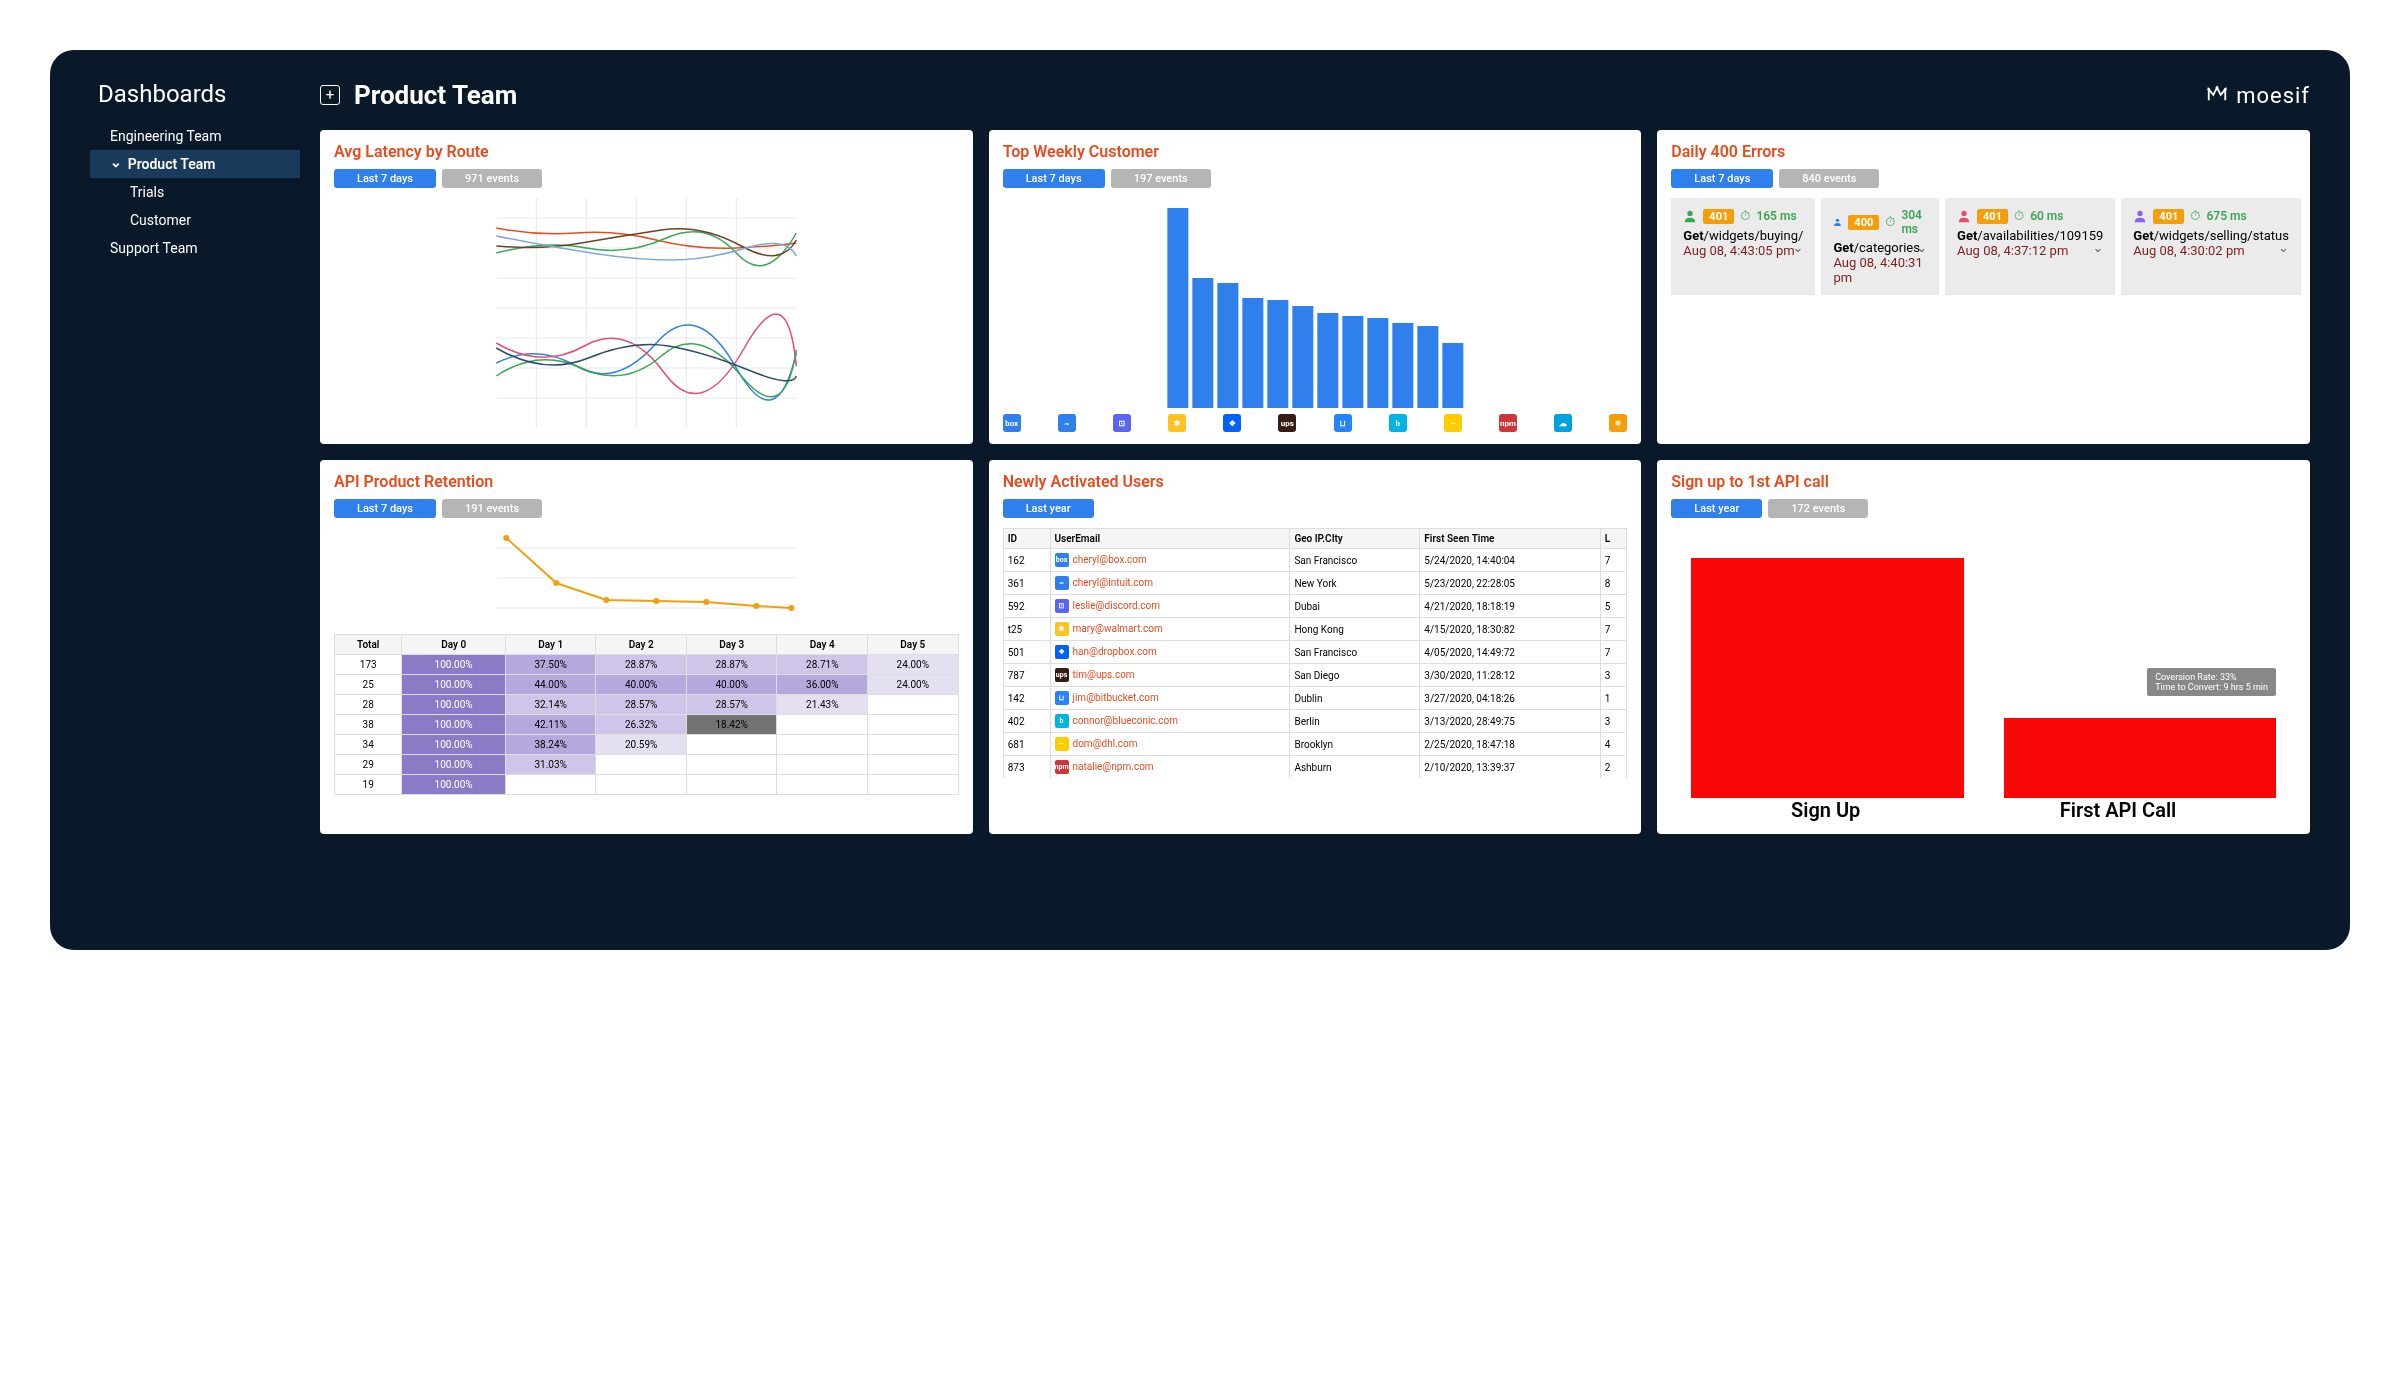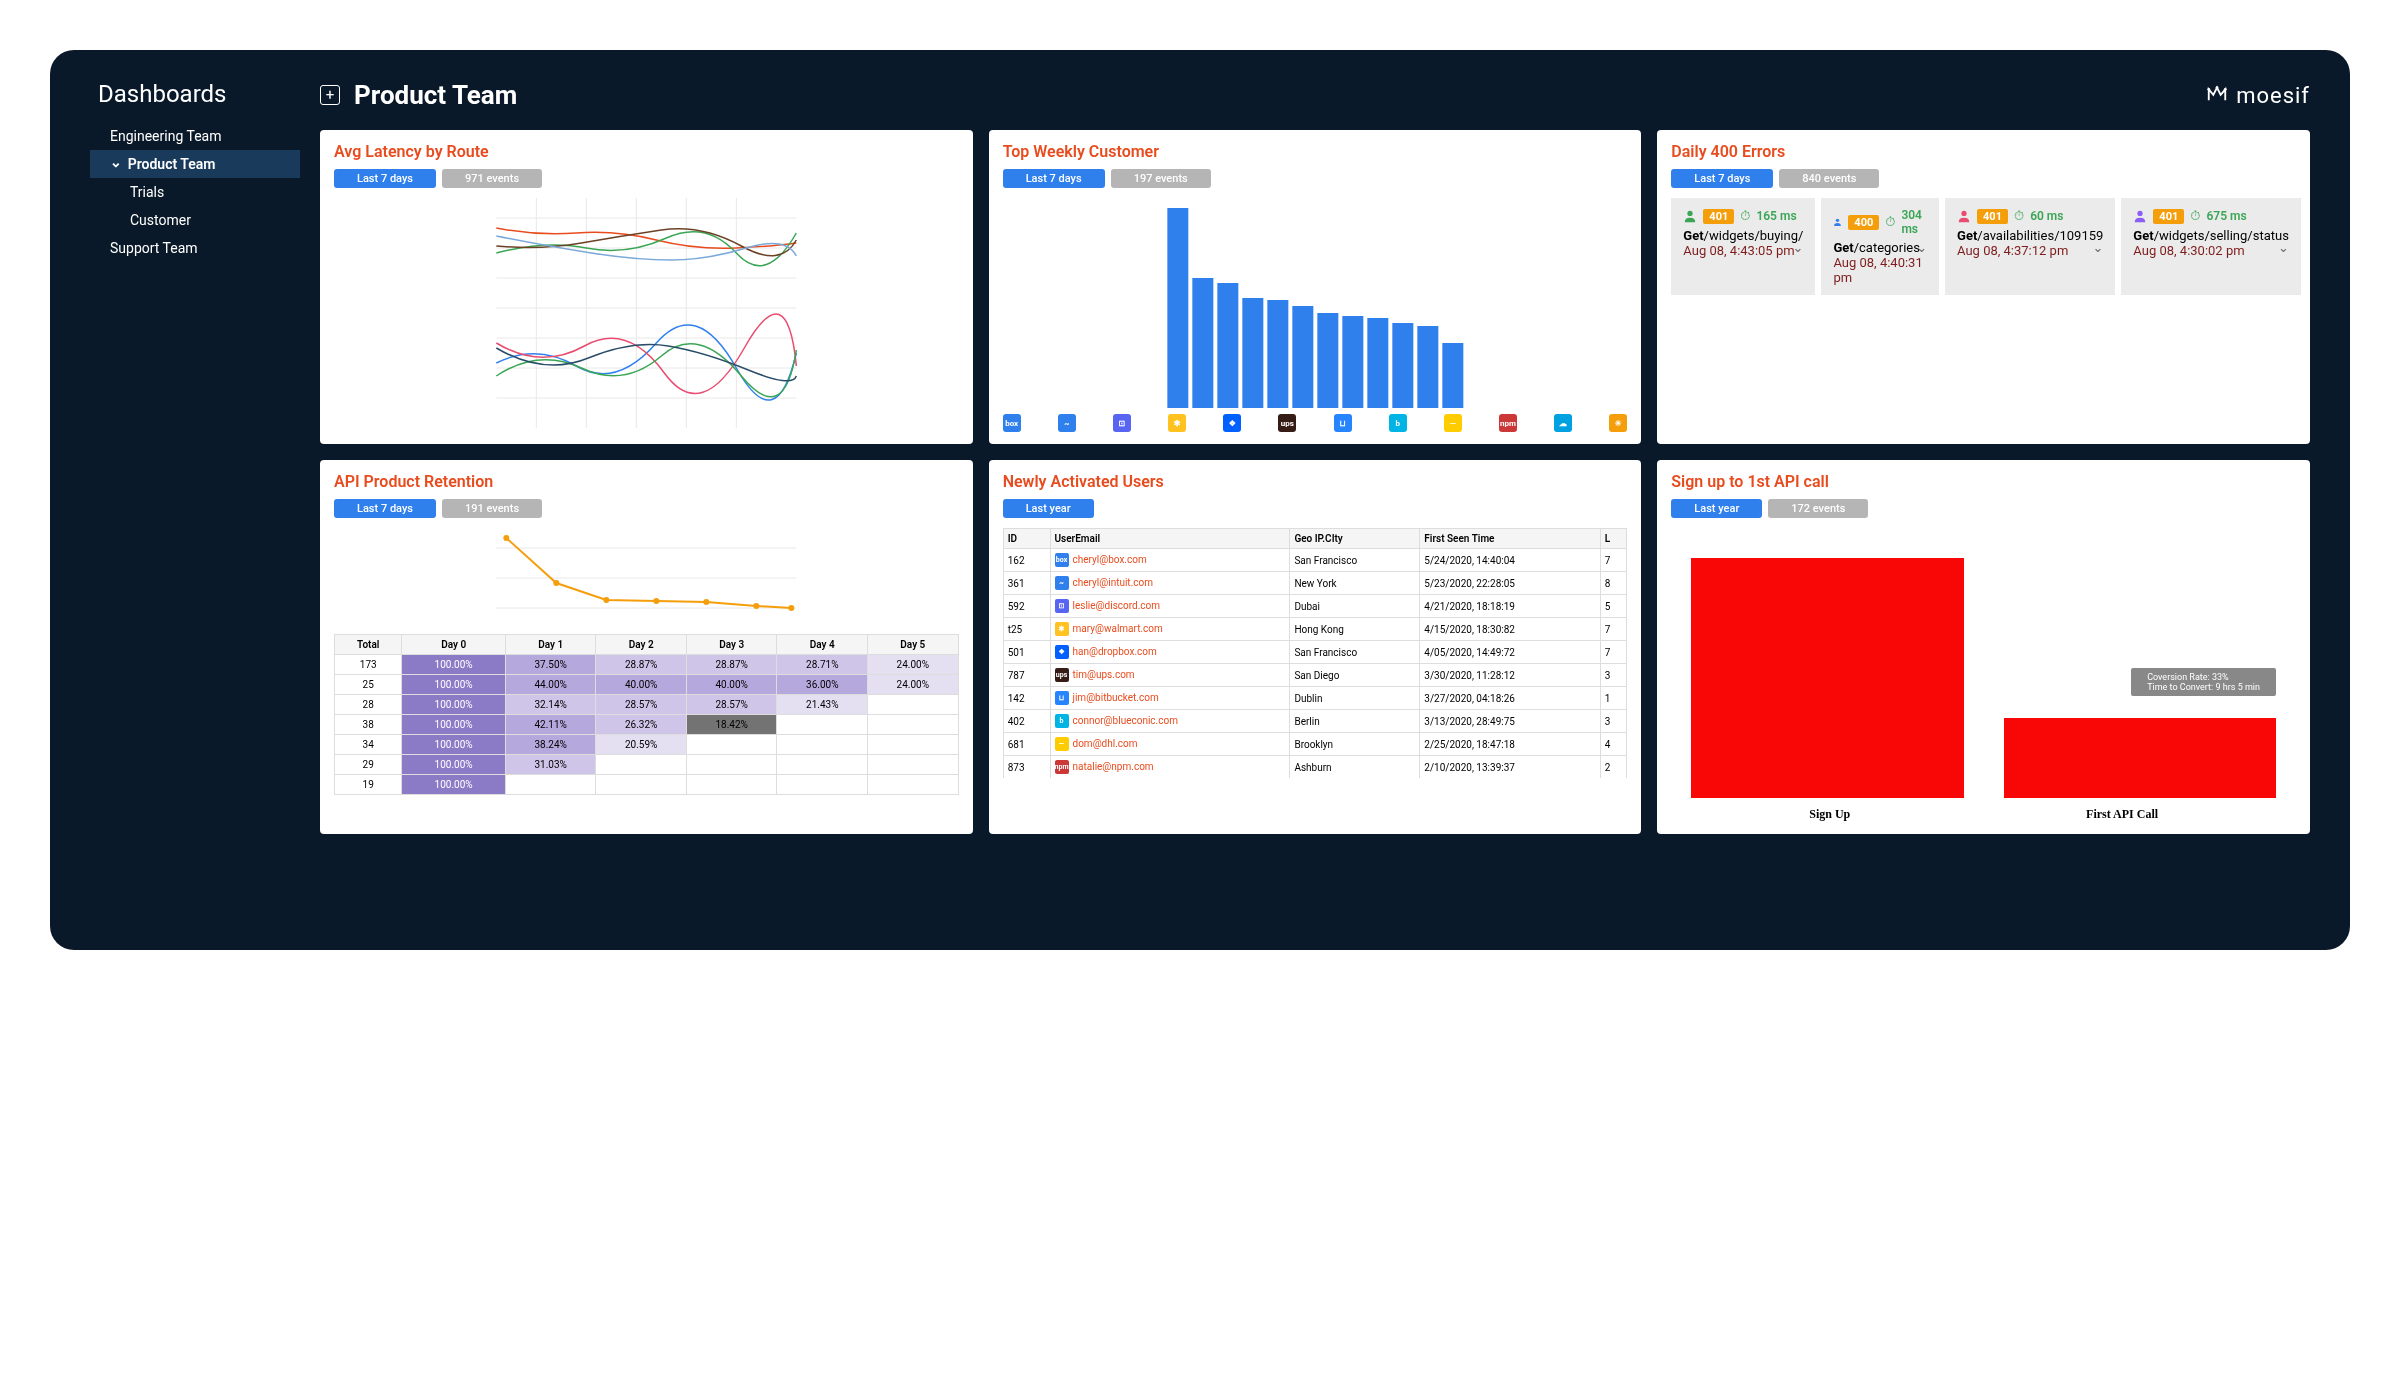--- a/index.html
+++ b/index.html
@@ -45,22 +45,22 @@
 .retention-table th { background: #f5f5f5; font-weight: 600; }
 .retention-svg { height: 100px; }
 .users-table { width: 100%; border-collapse: collapse; font-size: 10px; }
 .users-table th, .users-table td { border: 1px solid #ddd; padding: 4px; text-align: left; white-space: nowrap; overflow: hidden; }
 .users-table th { background: #f5f5f5; font-weight: 600; }
 .email-link { color: #e84c1e; }
 .tiny-icon { width: 14px; height: 14px; display: inline-flex; align-items: center; justify-content: center; border-radius: 2px; font-size: 7px; color: #fff; vertical-align: middle; margin-right: 4px; font-weight: bold; }
 .funnel-chart { height: 270px; display: flex; align-items: flex-end; justify-content: space-around; gap: 40px; padding: 0 20px; position: relative; }
 .funnel-bar-wrap { display: flex; flex-direction: column; align-items: center; flex: 1; position: relative; }
 .funnel-bar { width: 100%; background: #f90606; }
-.funnel-label { font-size: 12px; font-weight: 600; margin-top: 9px; text-align: center; font-family: Liberation Serif, serif; }
-.tooltip { position: absolute; background: #888; color: #fff; font-size: 9px; padding: 4px 16px; border-radius: 2px; top: 140px; right: 20px; }
+.funnel-label { font-size: 20px; font-weight: 600; margin-top: 0; text-align: center; }
+.tooltip { position: absolute; background: #888; color: #fff; font-size: 9px; padding: 4px 8px; border-radius: 2px; top: 140px; right: 20px; }
 </style>
 </head>
 <body>
 
 <div class="app">
   <div class="sidebar">
     <div class="sidebar-title">Dashboards</div>
     <div id="sidebar-items">
         <div class="sidebar-item">
           <span>Engineering Team</span>

